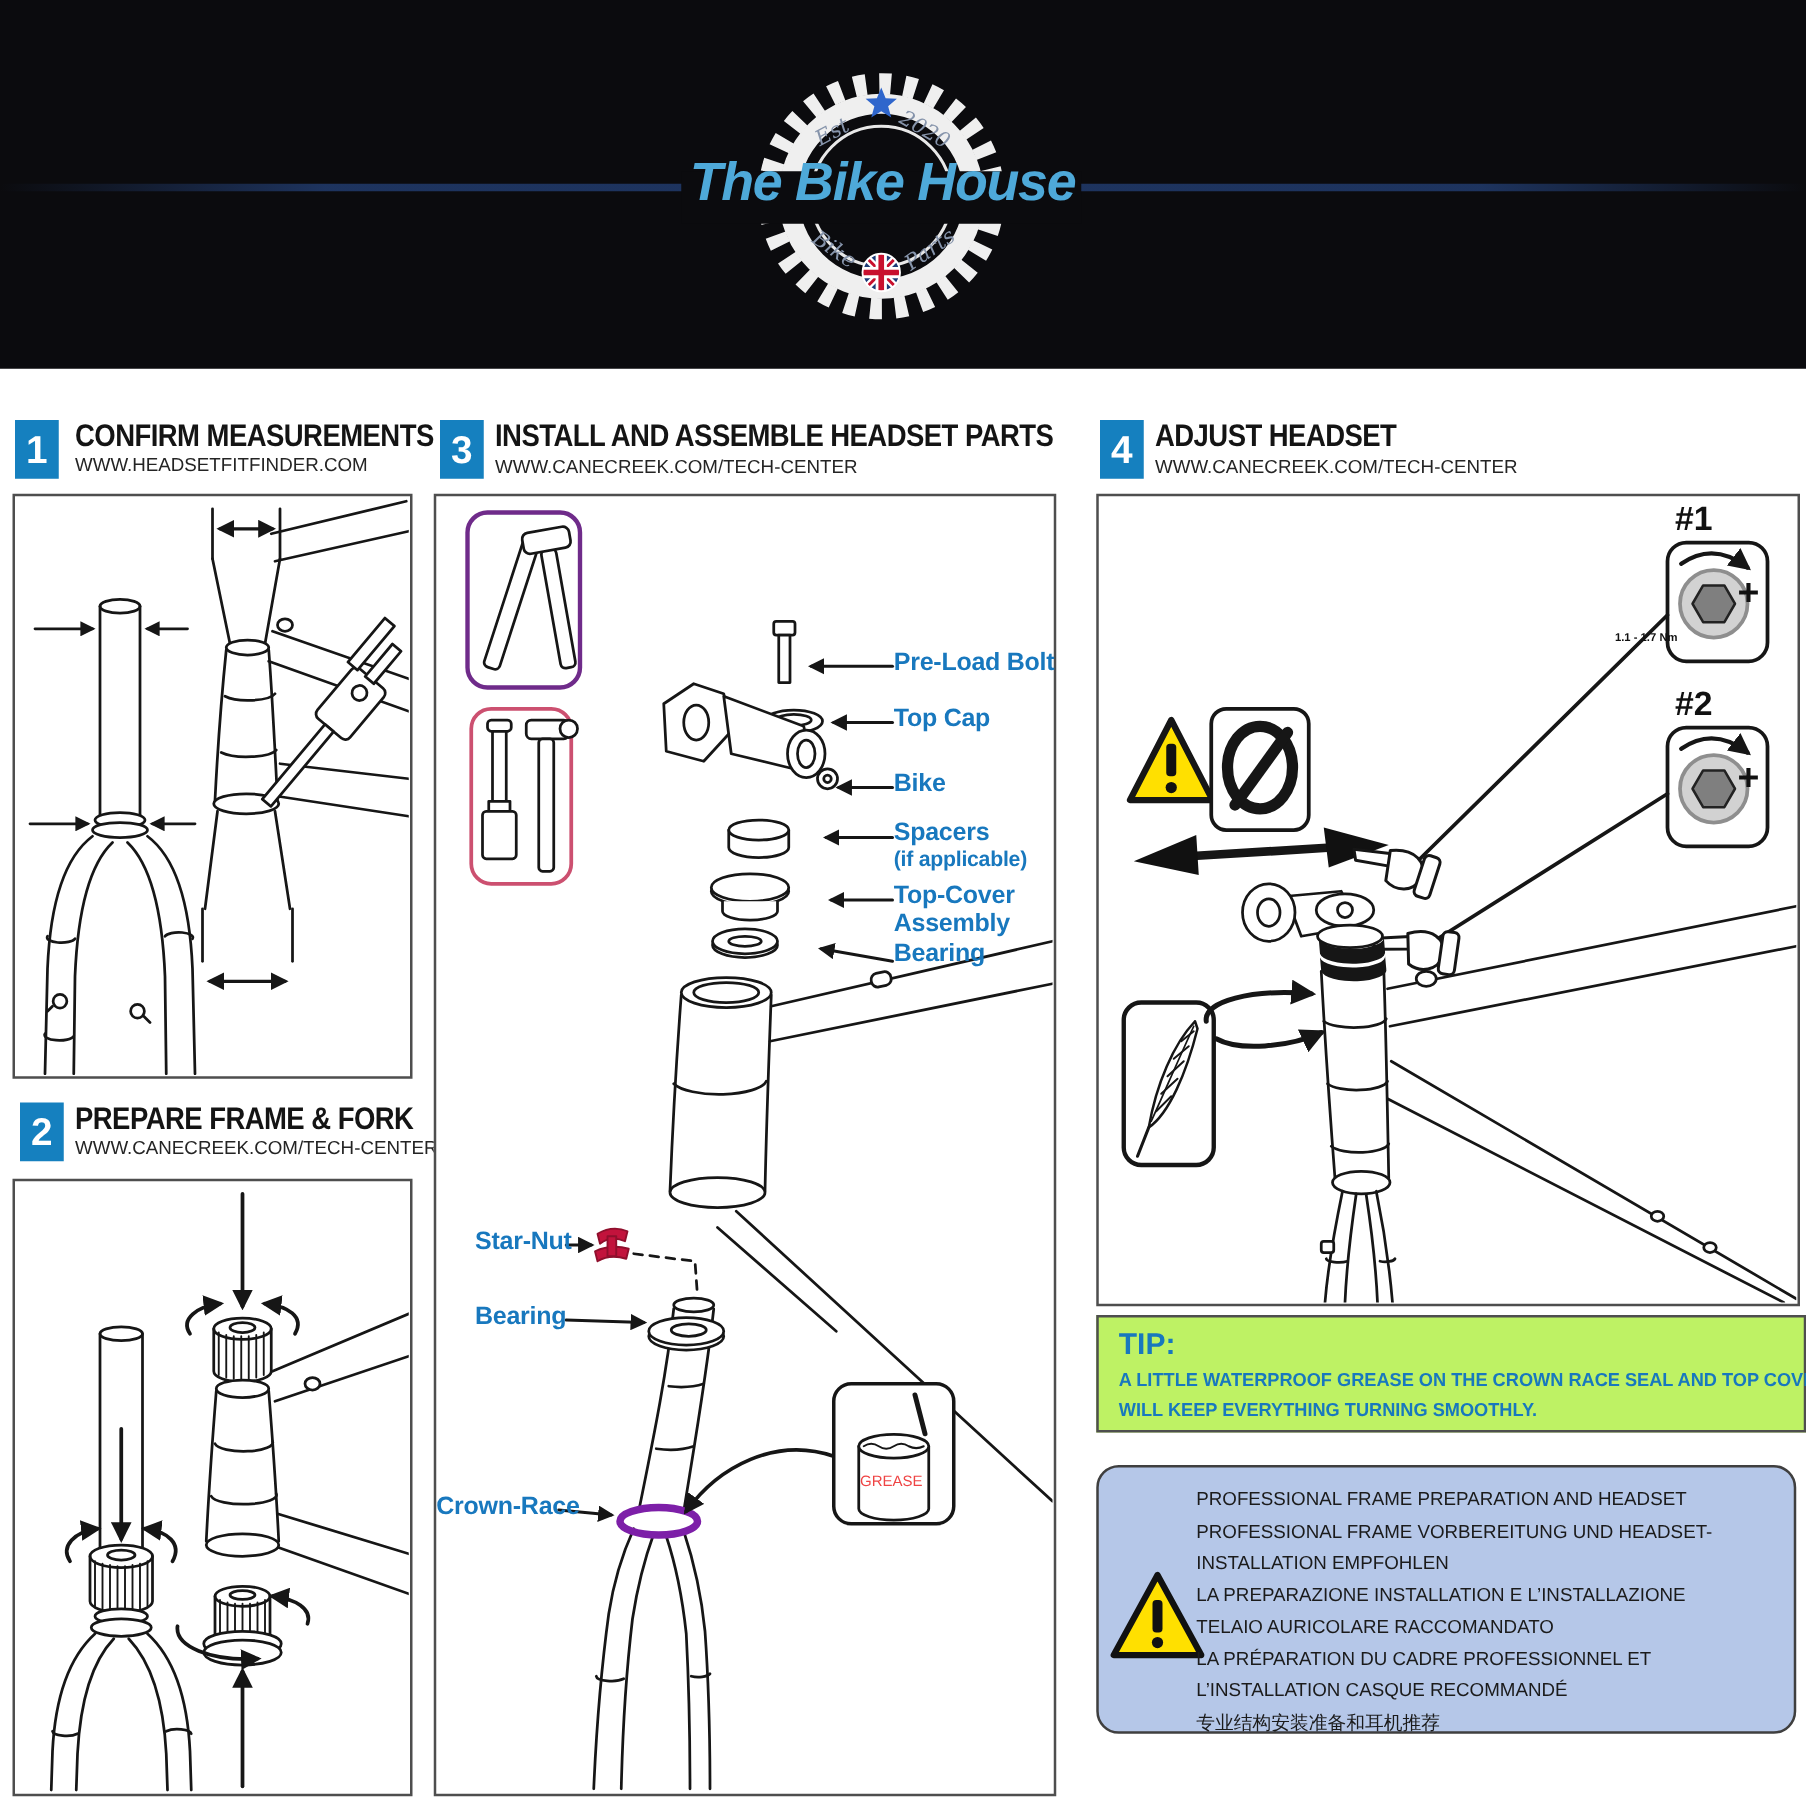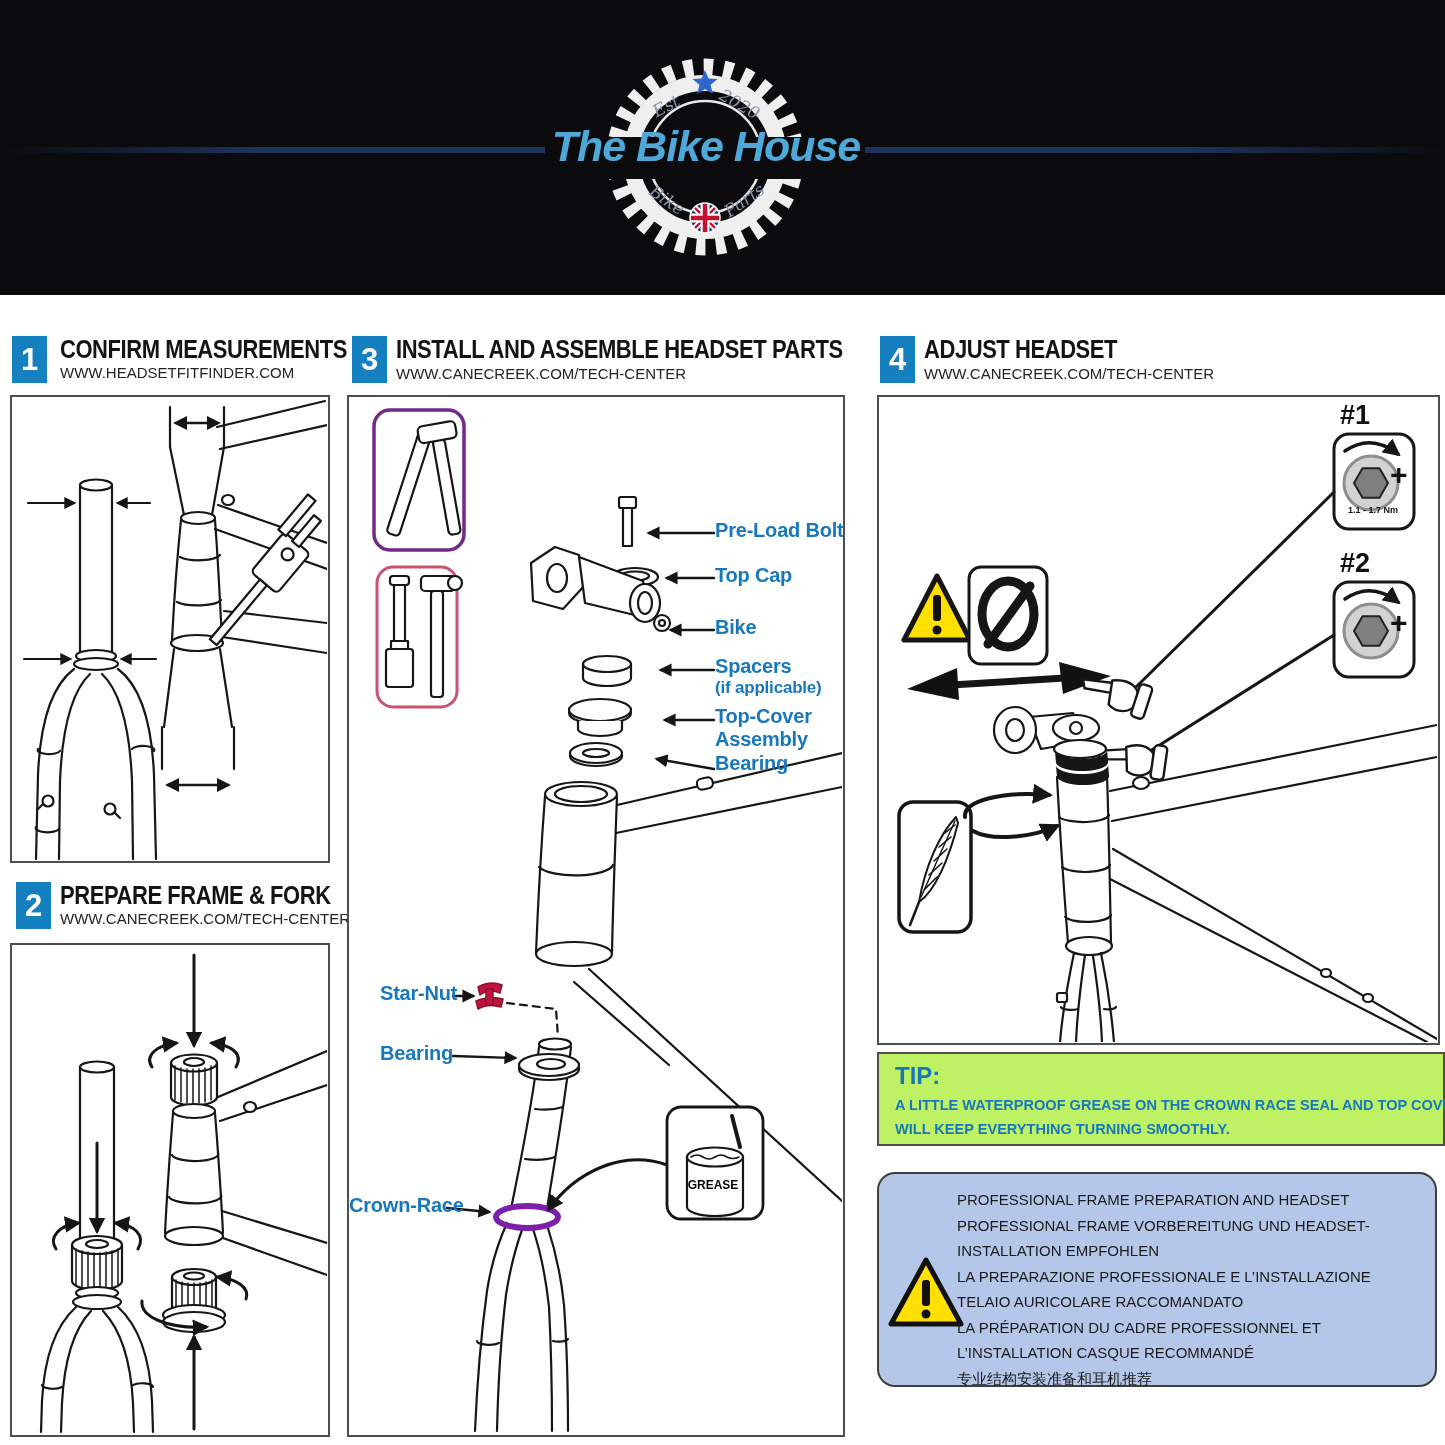--- a/index.html
+++ b/index.html
@@ -15,21 +15,21 @@
   .sec-num{background:#1580bf;color:#fff;font-weight:700;font-size:31px;display:flex;align-items:center;justify-content:center;}
   .sec-title{font-size:25px;font-weight:700;letter-spacing:-.5px;transform:scaleX(.88);transform-origin:left top;
     white-space:nowrap;color:#141414;line-height:26px;}
   .sec-url{font-size:15px;color:#242424;white-space:nowrap;line-height:18px;}
   .panel{border:2.5px solid #4e4e4e;background:#fff;box-sizing:border-box;}
   .lbl{color:#1878be;font-weight:700;font-size:20px;white-space:nowrap;letter-spacing:-.2px;}
   .lbl.small{font-size:17px;}
   .hashlbl{font-weight:700;font-size:27px;color:#111;white-space:nowrap;}
   .plus{font-weight:900;font-size:30px;color:#111;}
   .torque{font-weight:700;font-size:9px;color:#111;text-align:center;white-space:nowrap;}
-  .grease-txt{font-weight:700;font-size:12px;color:#000000;text-align:center;letter-spacing:0;}
+  .grease-txt{font-weight:400;font-size:12px;color:#ef4444;text-align:center;letter-spacing:0;}
   .tip-box{border:2.5px solid #4e4e4e;background:#bef264;box-sizing:border-box;}
   .tip-head{color:#1878be;font-size:24px;font-weight:700;}
   .tip-line{color:#1878be;font-size:15px;font-weight:700;transform:scaleX(.97);transform-origin:left top;white-space:nowrap;}
   .warn-box{background:#b5c7e8;border:2.5px solid #3f3f3f;border-radius:18px;box-sizing:border-box;}
   .warn-line{color:#1b1b1b;font-size:15px;line-height:25.5px;white-space:nowrap;}
 </style>
 </head>
 <body>
 
 <div class="page">
@@ -441,39 +441,39 @@
           <rect x="178" y="596" width="10" height="9" rx="2" fill="#fff"></rect>
         </g>
       </g>
     </svg>
   </div>
 
   <div class="abs hashlbl" style="left:1340px;top:400px;">#1</div>
   <div class="abs hashlbl" style="left:1340px;top:548px;">#2</div>
   <div class="abs plus" style="left:1390px;top:458px;">+</div>
   <div class="abs plus" style="left:1390px;top:606px;">+</div>
-  <div class="abs torque" style="left:1338px;top:505px;width:70px;text-align:center;">1.1 - 1.7 Nm</div>
+  <div class="abs torque" style="left:1282px;top:505px;width:70px;text-align:center;">1.1 - 1.7 Nm</div>
 
   <div class="abs tip-box" style="left:877px;top:1052px;width:568px;height:94px;">
     <div class="abs tip-head" style="left:16px;top:8px;">TIP:</div>
     <div class="abs tip-line" style="left:16px;top:42px;">A LITTLE WATERPROOF GREASE ON THE CROWN RACE SEAL AND TOP COVER SEAL</div>
     <div class="abs tip-line" style="left:16px;top:66px;">WILL KEEP EVERYTHING TURNING SMOOTHLY.</div>
   </div>
 
   <div class="abs warn-box" style="left:877px;top:1172px;width:560px;height:215px;">
     <svg class="abs" style="left:8px;top:82px;" width="78" height="72" viewBox="0 0 78 72">
       <path d="M39,4 L4,68 L74,68 Z" fill="#ffe000" stroke="#111" stroke-width="5" stroke-linejoin="round"></path>
       <rect x="35" y="24" width="8" height="26" rx="3" fill="#111"></rect>
       <circle cx="39" cy="58" r="4.5" fill="#111"></circle>
     </svg>
     <div class="abs" style="left:78px;top:13px;width:470px;">
       <div class="warn-line">PROFESSIONAL FRAME PREPARATION AND HEADSET</div>
       <div class="warn-line">PROFESSIONAL FRAME VORBEREITUNG UND HEADSET-</div>
       <div class="warn-line">INSTALLATION EMPFOHLEN</div>
-      <div class="warn-line">LA PREPARAZIONE PROFESSIONALE E L’INSTALLAZIONE</div>
+      <div class="warn-line">LA PREPARAZIONE INSTALLATION E L’INSTALLAZIONE</div>
       <div class="warn-line">TELAIO AURICOLARE RACCOMANDATO</div>
       <div class="warn-line">LA PRÉPARATION DU CADRE PROFESSIONNEL ET</div>
       <div class="warn-line">L’INSTALLATION CASQUE RECOMMANDÉ</div>
       <div class="warn-line">专业结构安装准备和耳机推荐</div>
     </div>
   </div>
 
 </div>
 
 </body></html>

